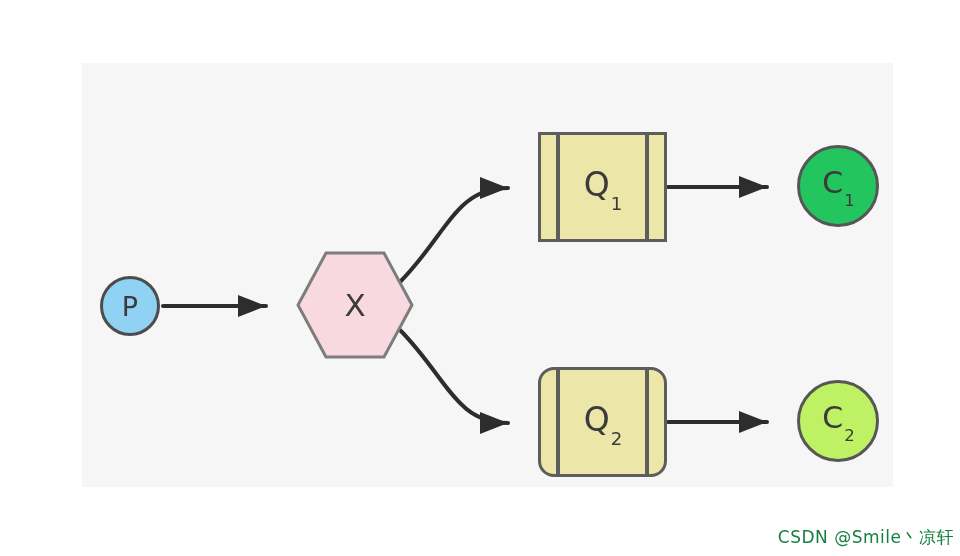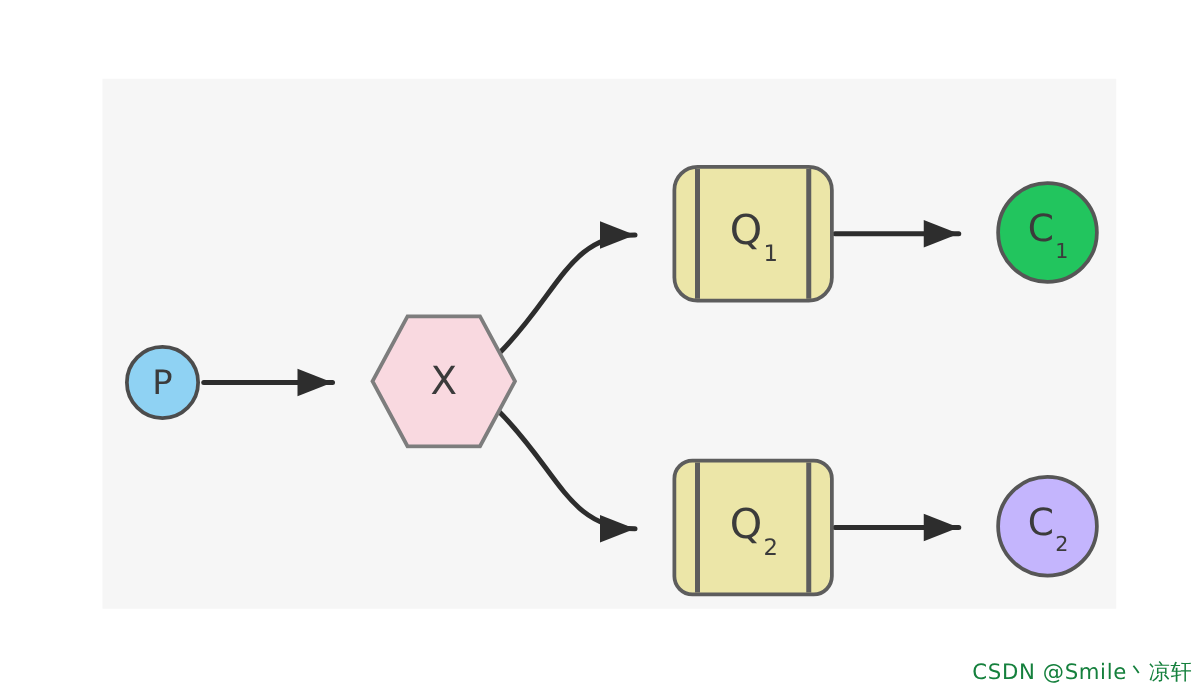--- a/index.html
+++ b/index.html
@@ -123,35 +123,35 @@
     <span class="lbl">P</span>
   </div>
 
   <div class="node node-exchange">
     <svg class="hex" viewBox="0 0 118 108" xmlns="http://www.w3.org/2000/svg">
       <polygon points="30,2 88,2 116,54 88,106 30,106 2,54" stroke-width="3" stroke="#7d7d7d" fill="#f9d9e0"></polygon>
     </svg>
     <span class="lbl">X</span>
   </div>
 
-  <div class="node node-queue node-queue-1" style="background-color: rgb(236, 230, 168); border-radius: 20px;">
+  <div class="node node-queue node-queue-1" style="background-color: rgb(236, 230, 168);">
     <span class="queue-bar left" style="background-color: rgb(93, 93, 93);"></span>
     <span class="queue-bar right" style="background-color: rgb(93, 93, 93);"></span>
     <span class="lbl"><span>Q</span><sub>1</sub></span>
   </div>
 
   <div class="node node-queue node-queue-2" style="background-color: rgb(236, 230, 168); border-radius: 16px;">
     <span class="queue-bar left" style="background-color: rgb(93, 93, 93);"></span>
     <span class="queue-bar right" style="background-color: rgb(93, 93, 93);"></span>
     <span class="lbl"><span>Q</span><sub>2</sub></span>
   </div>
 
   <div class="node node-consumer node-consumer-1" style="background-color: #22c55e;">
     <span class="lbl"><span>C</span><sub>1</sub></span>
   </div>
 
-  <div class="node node-consumer node-consumer-2" style="background-color: #c4b5fd;">
+  <div class="node node-consumer node-consumer-2" style="background-color: #bef264;">
     <span class="lbl"><span>C</span><sub>2</sub></span>
   </div>
 
   <div class="watermark">CSDN @Smile丶凉轩</div>
 
 </div>
 
 </body></html>

